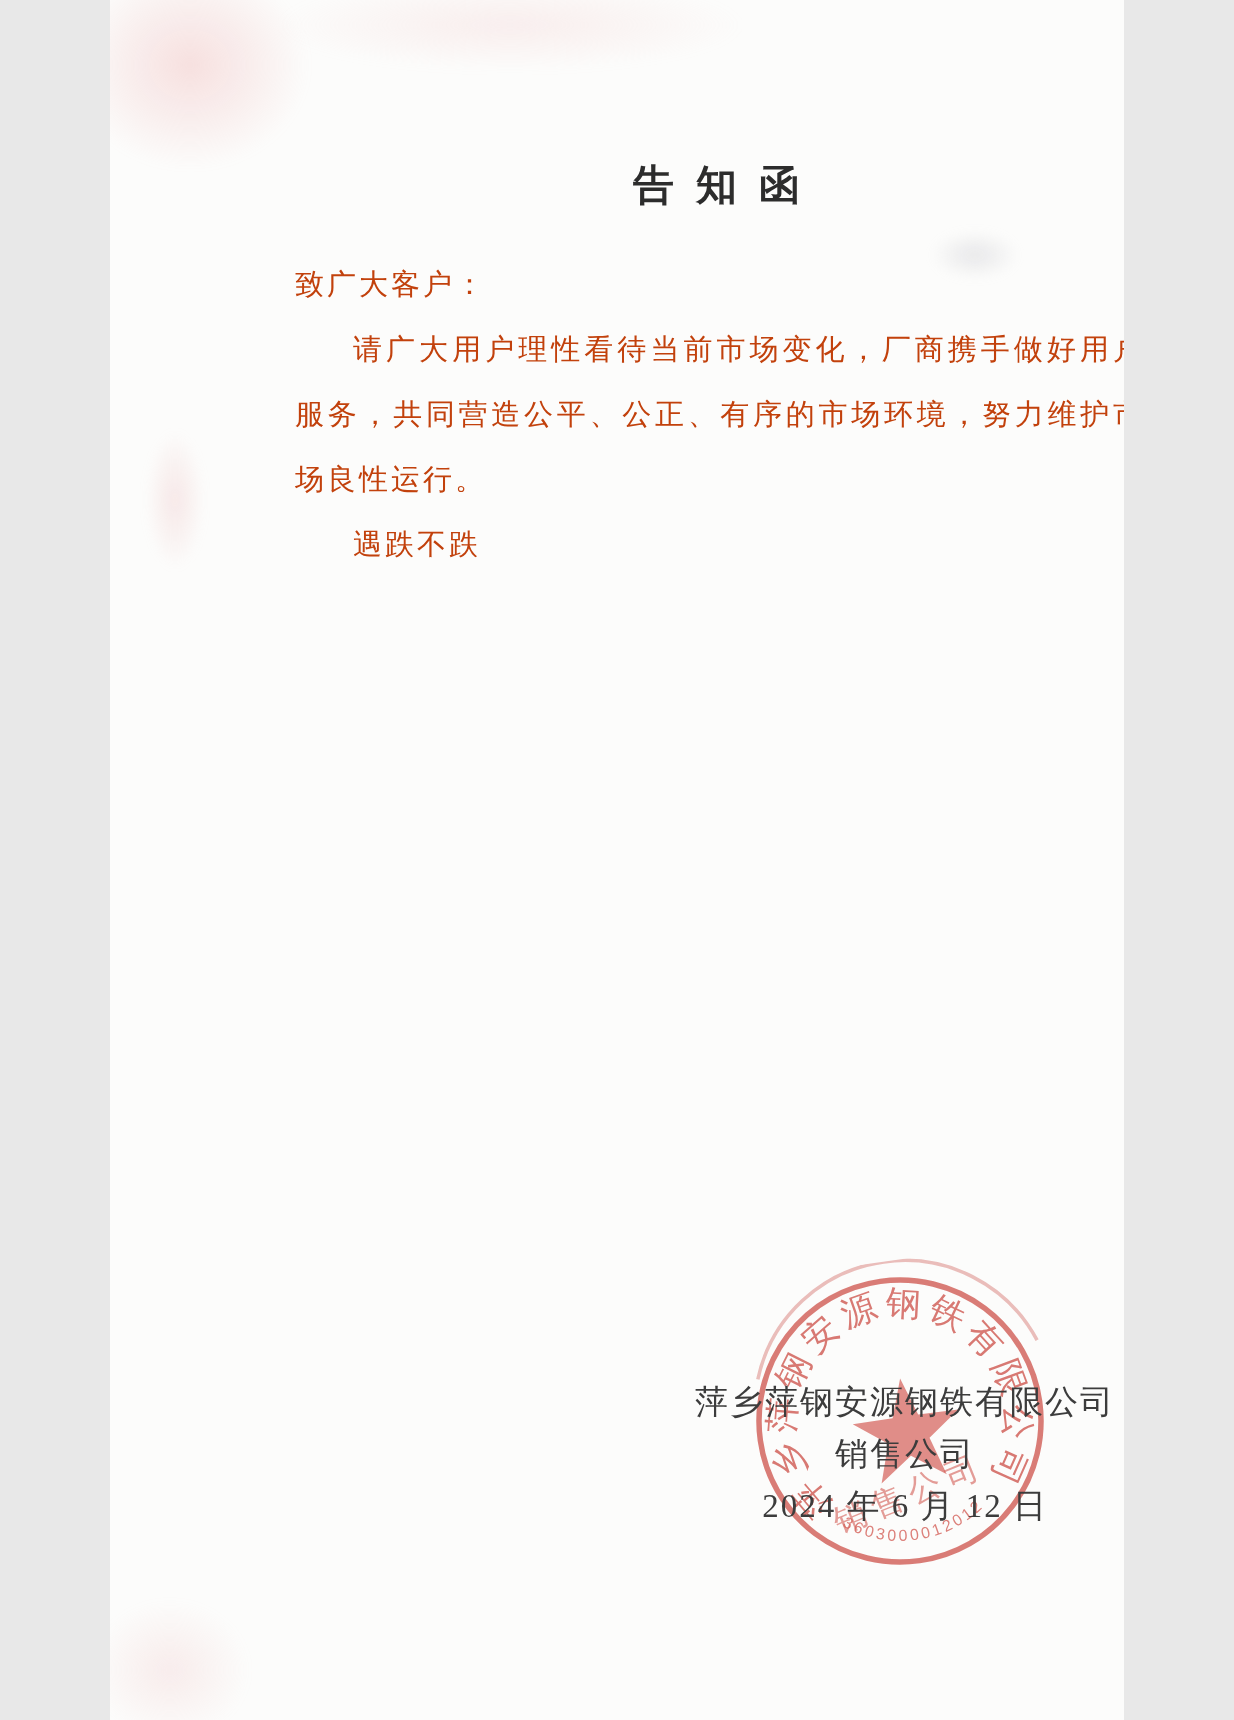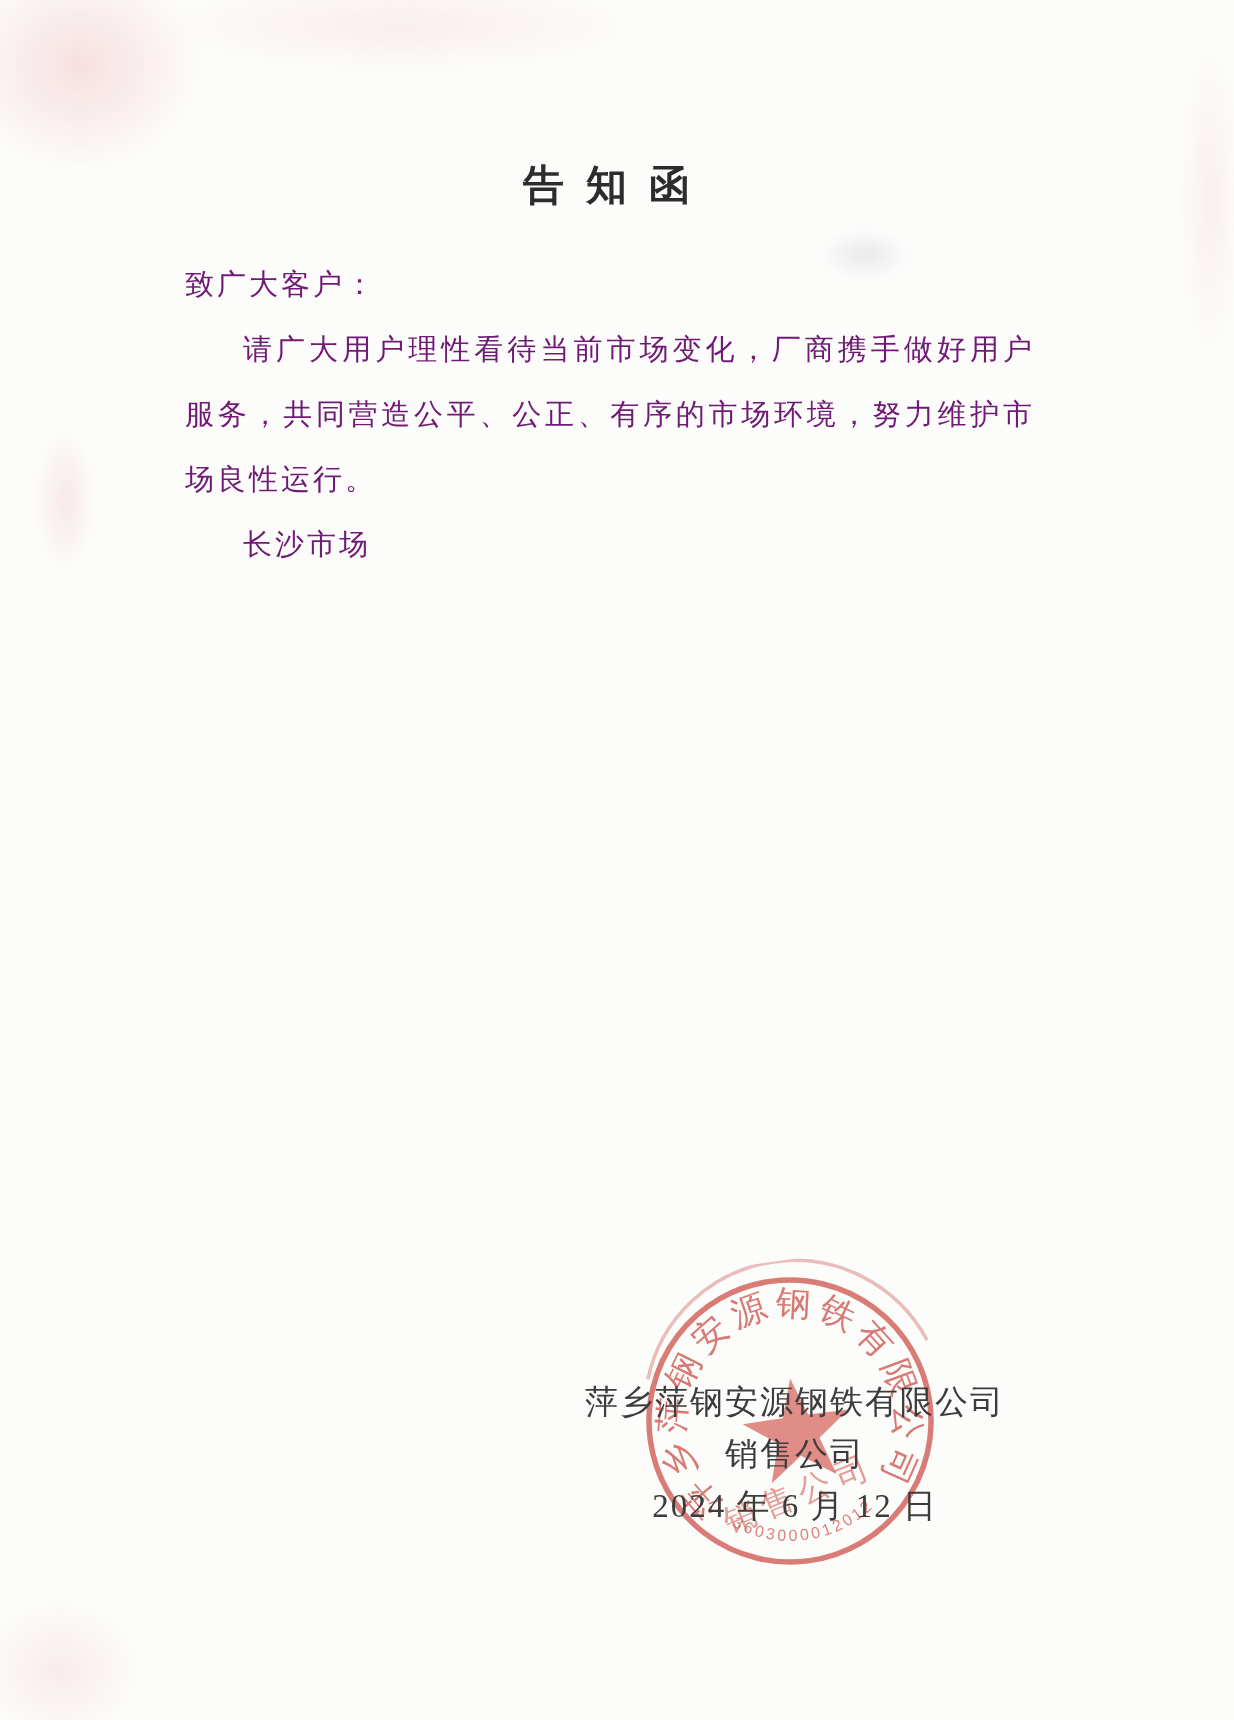--- a/index.html
+++ b/index.html
@@ -1,18 +1,18 @@
 <!DOCTYPE html>
 <html><head>
 <meta charset="utf-8">
 <style>
   html,body{margin:0;padding:0;background:#e8e8e8;}
   .page{
     position:relative;
-    width:1234px;height:1720px;
+    width:1014px;height:1720px;
     margin:0 auto;
     background:#fcfcfb;
     overflow:hidden;
     font-family:"Liberation Serif", serif;
     color:#3f3f3f;
   }
   
   .smudge{position:absolute;pointer-events:none;filter:blur(5px);}
   .smudge.s1{left:-40px;top:-40px;width:240px;height:210px;
     background:radial-gradient(ellipse at center,rgba(238,178,178,.38),rgba(238,178,178,0) 70%);}
@@ -34,21 +34,21 @@
     font-weight:700;
     font-size:41px;
     letter-spacing:22px;
     color:#2c2c2c;
   }
   .bodytext{
     position:absolute;left:185px;top:252px;width:850px;
     font-size:29px;
     line-height:65px;
     letter-spacing:3px;
-    color:#701a75;
+    color:#c2410c;
   }
   .bodytext p{margin:0;text-align:justify;}
   .bodytext p.para{text-indent:2em;}
   .bodytext p.closing{text-indent:2em;}
 
   .signature{
     position:absolute;left:430px;top:1376px;width:730px;
     text-align:center;
     font-size:33px;
     line-height:52px;
@@ -74,21 +74,21 @@
   <div class="smudge s3"></div>
   <div class="smudge s4"></div>
   <div class="smudge s5"></div>
   <div class="smudge s6"></div>
 
   <div class="title">告知函</div>
 
   <div class="bodytext">
     <p class="salutation">致广大客户：</p>
     <p class="para">请广大用户理性看待当前市场变化，厂商携手做好用户服务，共同营造公平、公正、有序的市场环境，努力维护市场良性运行。</p>
-    <p class="closing">长沙市场</p>
+    <p class="closing">遇跌不跌</p>
   </div>
 
   <div class="seal">
     <svg viewBox="0 0 320 320" width="320" height="320">
       <defs>
         <path id="ringTextPath" d="M 85 235 A 106 106 0 1 1 235 235" fill="none"></path>
         <path id="serialPath" d="M 68 237 A 120 120 0 0 0 252 237" fill="none"></path>
       </defs>
 
       <circle cx="160" cy="160" r="141" fill="none" stroke="#cf4f47" stroke-width="5.5" opacity="0.8"></circle>

